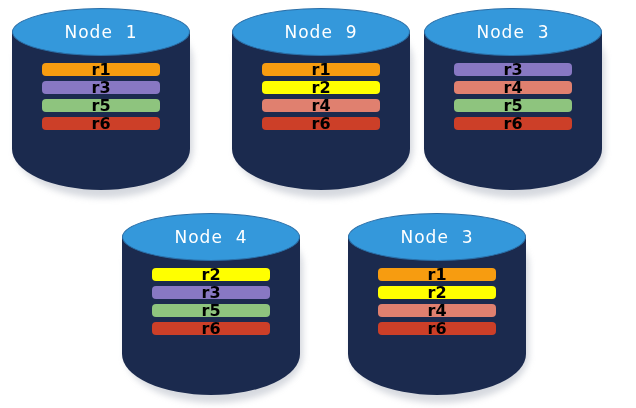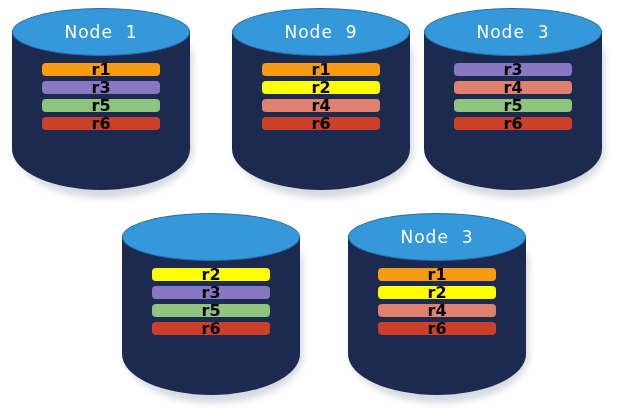--- a/index.html
+++ b/index.html
@@ -140,20 +140,21 @@
         <div class="replica" style="background: rgb(136, 120, 195);">r3</div>
         <div class="replica" style="background: rgb(224, 128, 111);">r4</div>
         <div class="replica" style="background: rgb(142, 196, 126);">r5</div>
         <div class="replica" style="background: rgb(204, 63, 40);">r6</div>
       </div>
     </div>
     <div class="node" style="left: 122px; top: 213px;">
       <div class="cyl-shadow"></div>
       <div class="cyl-body" style="background: rgb(27, 42, 78);"></div>
       <div class="cyl-top" style="background: rgb(52, 152, 219);"></div>
+      <div class="node-label">Node  4</div>
       <div class="replicas">
         <div class="replica" style="background: rgb(255, 255, 0);">r2</div>
         <div class="replica" style="background: rgb(136, 120, 195);">r3</div>
         <div class="replica" style="background: rgb(142, 196, 126);">r5</div>
         <div class="replica" style="background: rgb(204, 63, 40);">r6</div>
       </div>
     </div>
     <div class="node" style="left: 348px; top: 213px;">
       <div class="cyl-shadow"></div>
       <div class="cyl-body" style="background: rgb(27, 42, 78);"></div>

